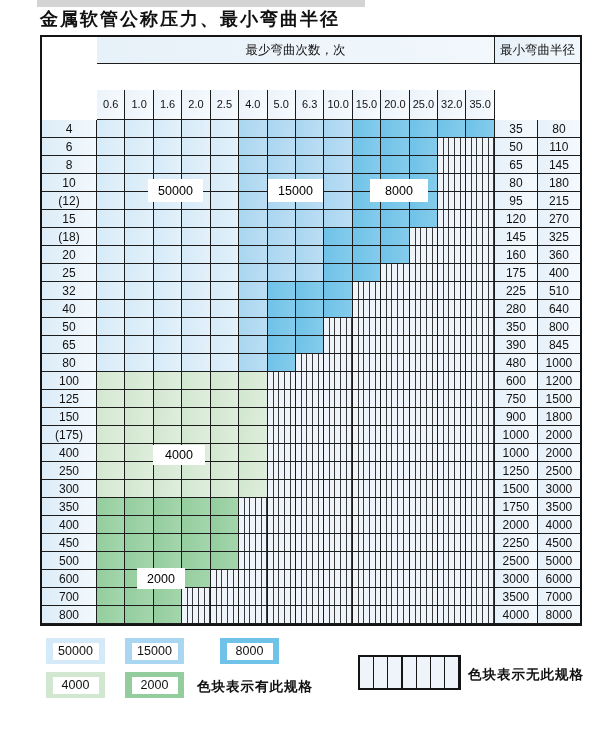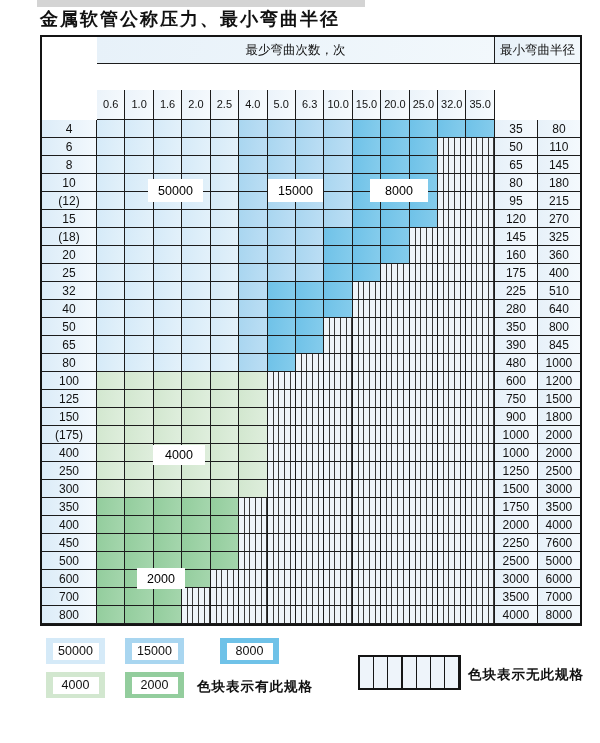--- a/index.html
+++ b/index.html
@@ -483,21 +483,21 @@
     <div class="cell c-hx" style="grid-area:27/7/28/8;"></div>
     <div class="cell c-hx" style="grid-area:27/8/28/9;"></div>
     <div class="cell c-hx" style="grid-area:27/9/28/10;"></div>
     <div class="cell c-hx" style="grid-area:27/10/28/11;"></div>
     <div class="cell c-hx" style="grid-area:27/11/28/12;"></div>
     <div class="cell c-hx" style="grid-area:27/12/28/13;"></div>
     <div class="cell c-hx" style="grid-area:27/13/28/14;"></div>
     <div class="cell c-hx" style="grid-area:27/14/28/15;"></div>
     <div class="cell c-hx" style="grid-area:27/15/28/16;"></div>
     <div class="cell val" style="grid-area:27/16/28/17;">2250</div>
-    <div class="cell val" style="grid-area:27/17/28/18;border-right:none;">7600</div>
+    <div class="cell val" style="grid-area:27/17/28/18;border-right:none;">4500</div>
     <div class="cell dn" style="grid-area:28/1/29/2;">500</div>
     <div class="cell c-g2" style="grid-area:28/2/29/3;"></div>
     <div class="cell c-g2" style="grid-area:28/3/29/4;"></div>
     <div class="cell c-g2" style="grid-area:28/4/29/5;"></div>
     <div class="cell c-g2" style="grid-area:28/5/29/6;"></div>
     <div class="cell c-g2" style="grid-area:28/6/29/7;"></div>
     <div class="cell c-hx" style="grid-area:28/7/29/8;"></div>
     <div class="cell c-hx" style="grid-area:28/8/29/9;"></div>
     <div class="cell c-hx" style="grid-area:28/9/29/10;"></div>
     <div class="cell c-hx" style="grid-area:28/10/29/11;"></div>

